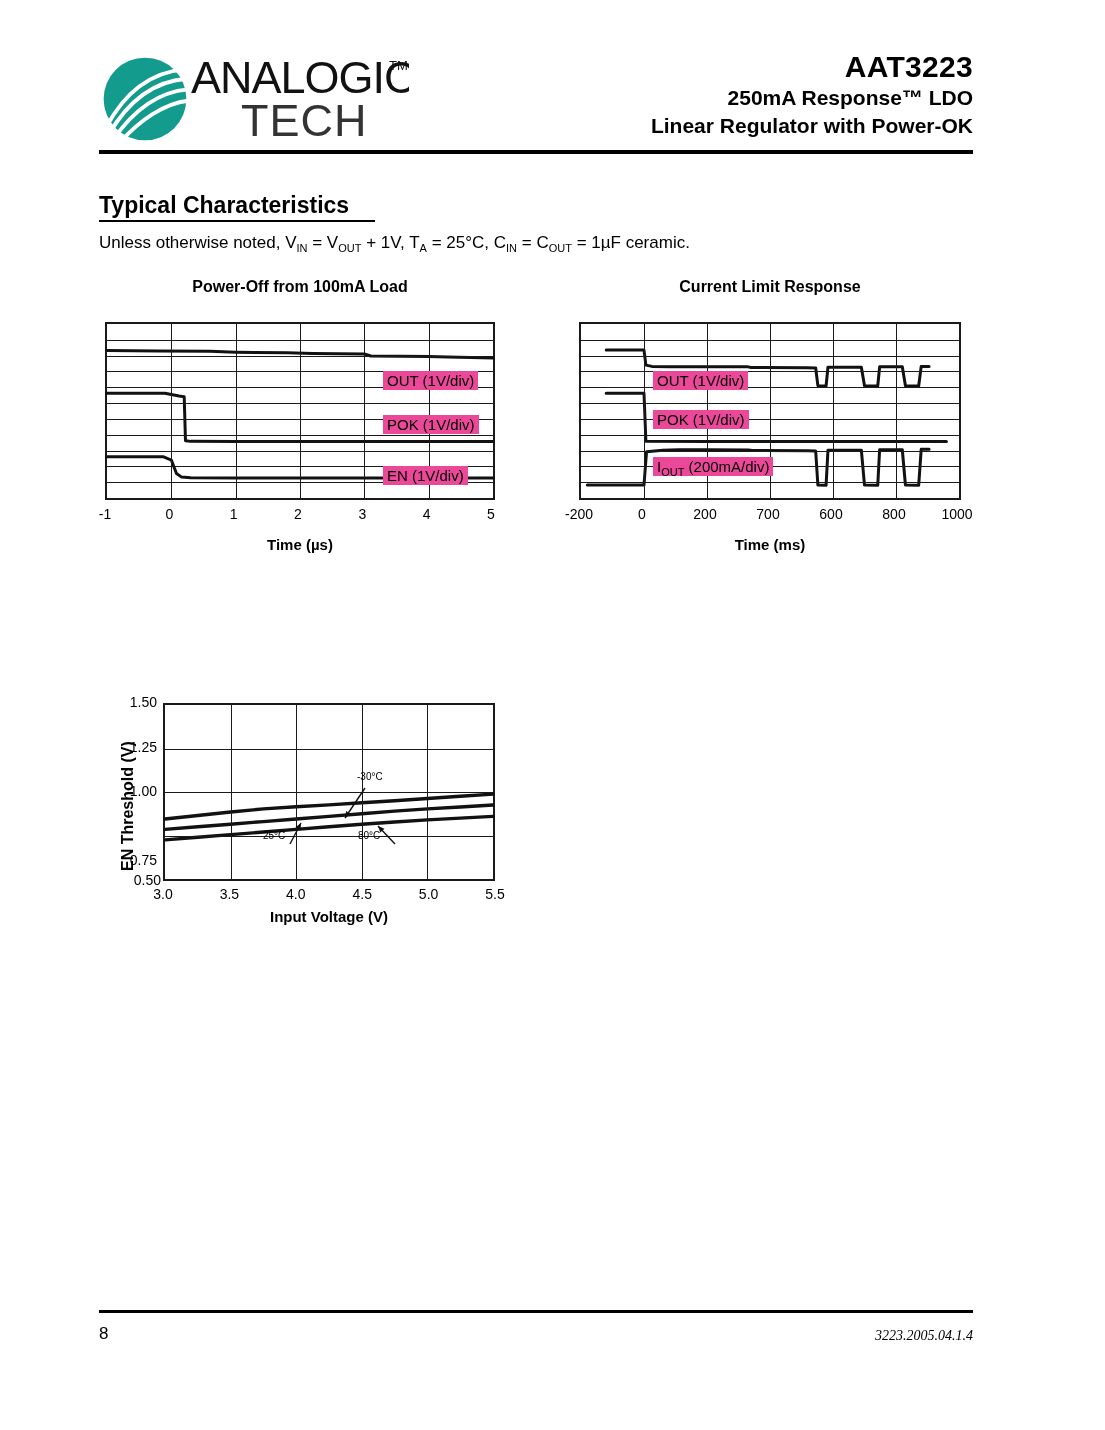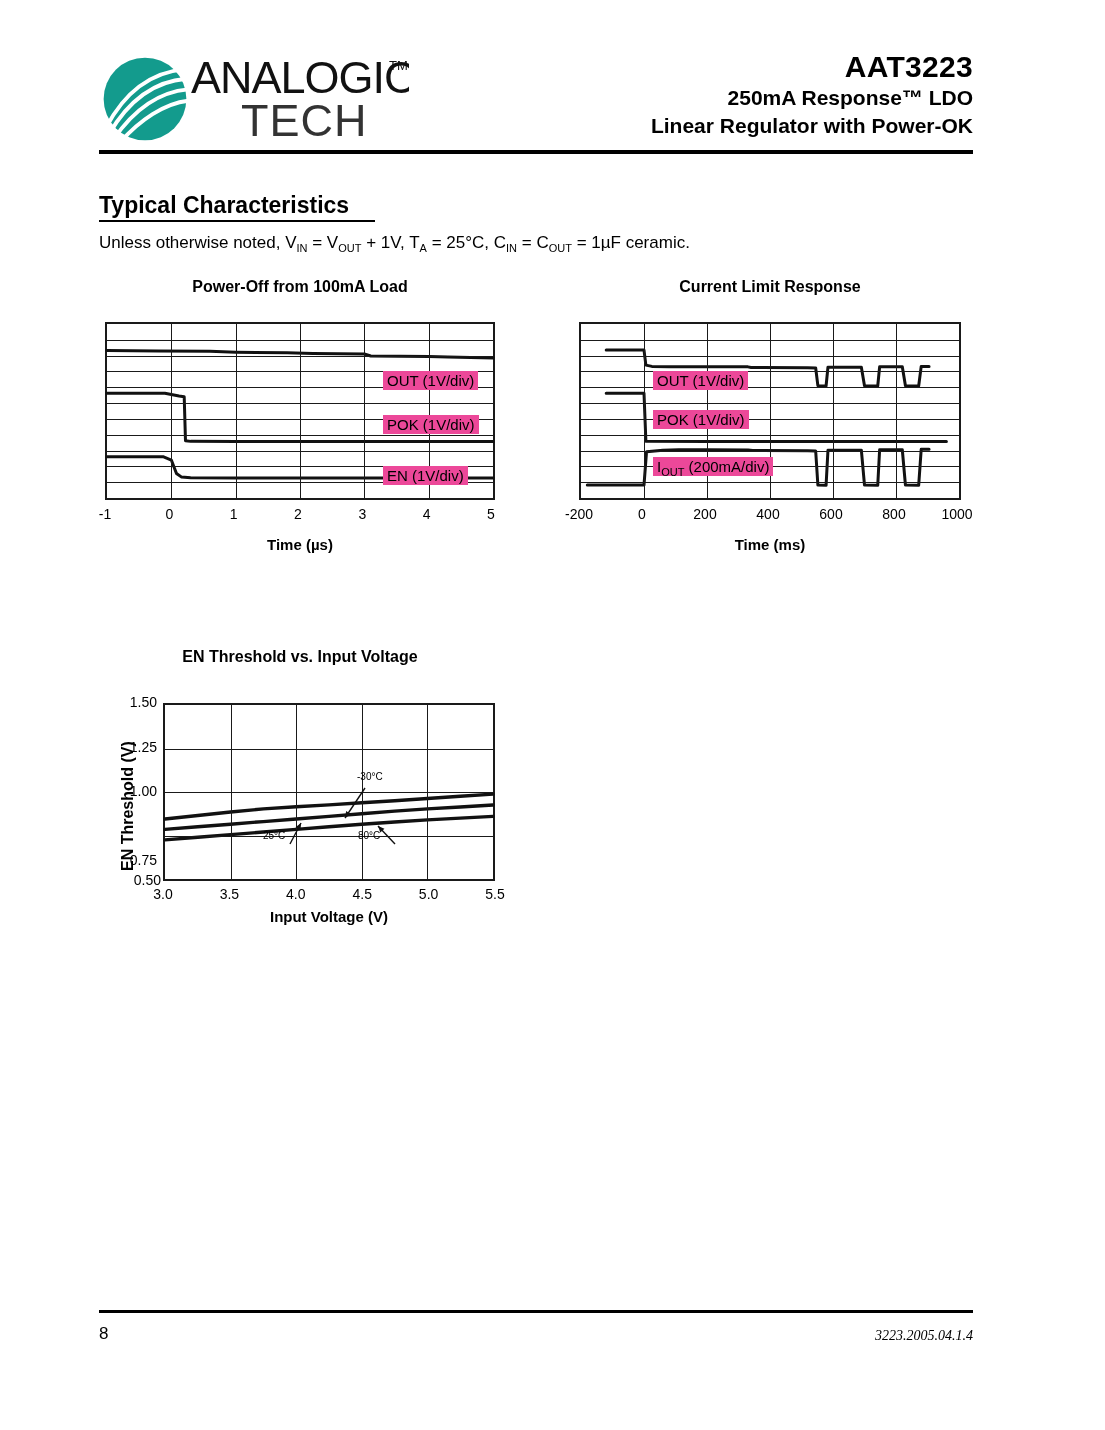--- a/index.html
+++ b/index.html
@@ -143,30 +143,29 @@
         <div class="gl h" style="top: 142px;"></div>
         <div class="gl h" style="top: 158px;"></div>
       </div>
     <div class="scope-lbl" id="c2lblOUT" style="left:74px;top:93px;">OUT (1V/div)</div>
     <div class="scope-lbl" id="c2lblPOK" style="left:74px;top:132px;">POK (1V/div)</div>
     <div class="scope-lbl" id="c2lblIOUT" style="left:74px;top:179px;"><span>I</span><sub>OUT</sub><span> (200mA/div)</span></div>
     <div id="c2ticks">
         <div class="xtick" style="left: -30px; top: 228px; width: 60px;">-200</div>
         <div class="xtick" style="left: 33px; top: 228px; width: 60px;">0</div>
         <div class="xtick" style="left: 96px; top: 228px; width: 60px;">200</div>
-        <div class="xtick" style="left: 159px; top: 228px; width: 60px;">400</div>
+        <div class="xtick" style="left: 159px; top: 228px; width: 60px;">700</div>
         <div class="xtick" style="left: 222px; top: 228px; width: 60px;">600</div>
         <div class="xtick" style="left: 285px; top: 228px; width: 60px;">800</div>
         <div class="xtick" style="left: 348px; top: 228px; width: 60px;">1000</div>
       </div>
     <div class="xaxis-name" style="left:0;top:258px;width:382px;">Time (ms)</div>
   </div>
 
   <div class="chart" id="chart3" style="left:105px;top:648px;width:390px;height:280px;">
-    <div class="ch-title" style="left:0;top:0;width:390px;">EN Threshold vs. Input Voltage</div>
     <div class="plot" id="plot3" style="left:58px;top:55px;width:332px;height:178px;">
       <svg class="wave" id="wave3" width="328" height="174" viewBox="0 0 328 174" preserveAspectRatio="none">
           <polyline points="0.00,113.97 32.80,110.49 65.60,107.01 98.40,103.88 131.20,101.79 164.00,99.88 196.80,97.79 229.60,95.70 262.40,93.44 295.20,91.18 328.00,89.09" fill="none" stroke="#111" stroke-width="3.4" stroke-linejoin="round" stroke-linecap="round" vector-effect="non-scaling-stroke"></polyline>
           <polyline points="0.00,124.41 32.80,121.80 65.60,119.19 98.40,116.58 131.20,113.97 164.00,111.36 196.80,108.75 229.60,106.14 262.40,103.88 295.20,101.96 328.00,100.05" fill="none" stroke="#111" stroke-width="3.4" stroke-linejoin="round" stroke-linecap="round" vector-effect="non-scaling-stroke"></polyline>
           <polyline points="0.00,134.85 32.80,132.24 65.60,129.63 98.40,127.02 131.20,124.41 164.00,121.80 196.80,119.19 229.60,116.93 262.40,114.84 295.20,113.10 328.00,111.36" fill="none" stroke="#111" stroke-width="3.4" stroke-linejoin="round" stroke-linecap="round" vector-effect="non-scaling-stroke"></polyline>
         </svg>
     <div class="gl v" style="left: 66px;"></div>
         <div class="gl v" style="left: 131px;"></div>
         <div class="gl v" style="left: 197px;"></div>
         <div class="gl v" style="left: 262px;"></div>

